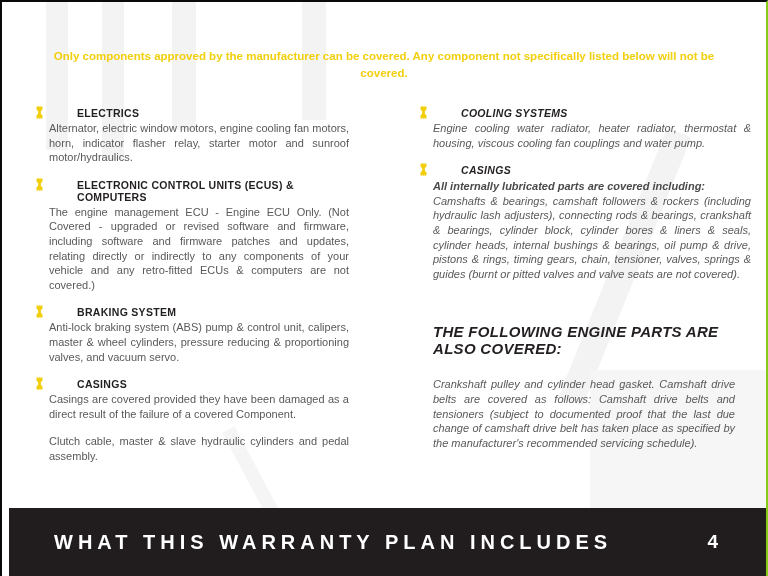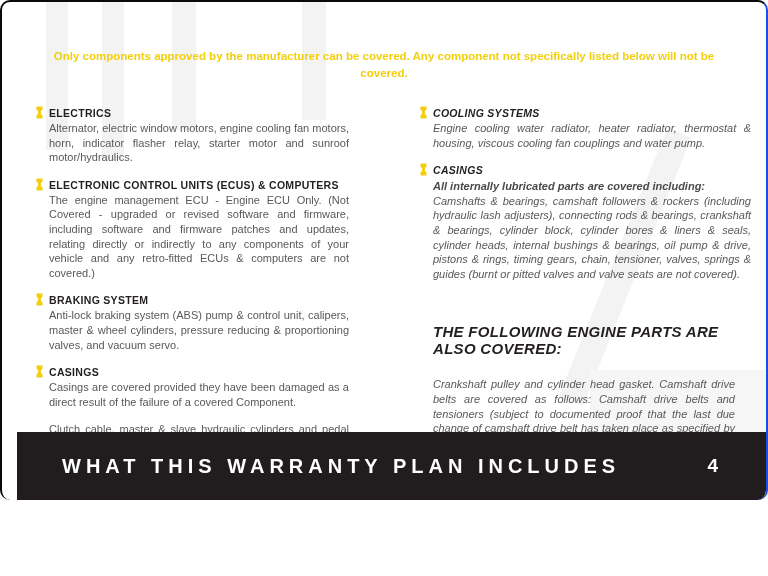--- a/index.html
+++ b/index.html
@@ -1,28 +1,27 @@
 <!DOCTYPE html>
 <html><head>
 <meta charset="utf-8">
 <style>
   html, body { margin: 0; padding: 0; }
   body { font-family: "Liberation Sans", sans-serif; background: #fff; }
 
   .page {
     position: relative;
     width: 768px;
-    height: 500px;
+    height: 576px;
     box-sizing: border-box;
     background: #ffffff;
     border-top: 2px solid #0a0a0a;
     border-left: 2px solid #0a0a0a;
-    border-right: 2px solid #1d4ed8;
+    border-right: 2px solid #84cc16;
     overflow: hidden;
-    border-radius: 10px;
   }
 
   
   .wm { position: absolute; background: #f3f3f3; pointer-events: none; }
   .wm-bar1 { left: 44px;  top: 0; width: 22px;  height: 148px; }
   .wm-bar2 { left: 100px; top: 0; width: 22px;  height: 158px; }
   .wm-bar3 { left: 170px; top: 0; width: 24px;  height: 128px; }
   .wm-bar4 { left: 300px; top: 0; width: 24px;  height: 118px; }
   .wm-diag1 { left: 610px; top: 120px; width: 26px; height: 290px; transform: rotate(22deg); }
   .wm-diag2 { left: 250px; top: 420px; width: 14px; height: 130px; transform: rotate(-28deg); background:#f5f5f5; }
@@ -37,21 +36,21 @@
     font-weight: bold;
     color: #f2cf0d;
     z-index: 2;
   }
 
   .col { position: absolute; top: 104px; z-index: 2; }
   .col-left  { left: 33px;  width: 314px; }
   .col-right { left: 417px; width: 332px; font-style: italic; }
 
   .section { margin-bottom: 13px; }
-  .sec-head { display: flex; align-items: flex-start; }
+  .sec-head { display: flex; align-items: flex-start; gap: 28px; }
   .bullet { flex: 0 0 auto; width: 9px; height: 13px; margin-top: 0px; }
   .sec-title {
     margin-left: 5px;
     font-size: 10.5px;
     font-weight: bold;
     letter-spacing: 0.3px;
     color: #231f20;
     padding-top: 1px;
   }
   .sec-body {
@@ -81,21 +80,21 @@
   .also-body {
     margin: 20px 16px 0 14px;
     font-size: 11px;
     line-height: 14.6px;
     color: #58595b;
     text-align: justify;
   }
 
   .footer {
     position: absolute;
-    left: 15px; right: 0; bottom: 0;
+    left: 7px; right: 0; bottom: 0;
     height: 68px;
     background: #211d1e;
     display: flex;
     align-items: center;
     justify-content: space-between;
     padding: 0 48px 0 45px;
     box-sizing: border-box;
     z-index: 3;
   }
   .footer-title {

